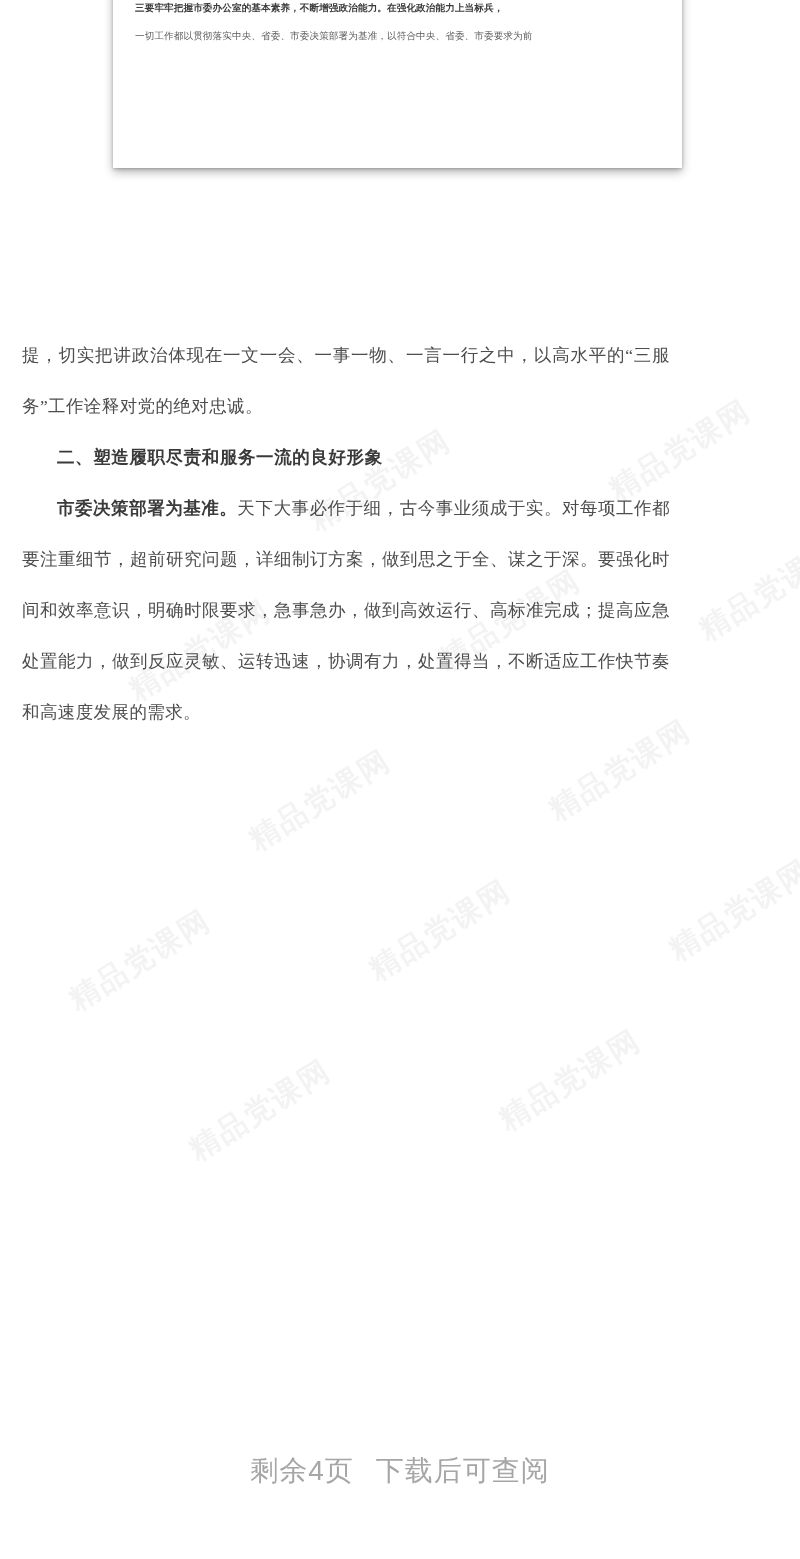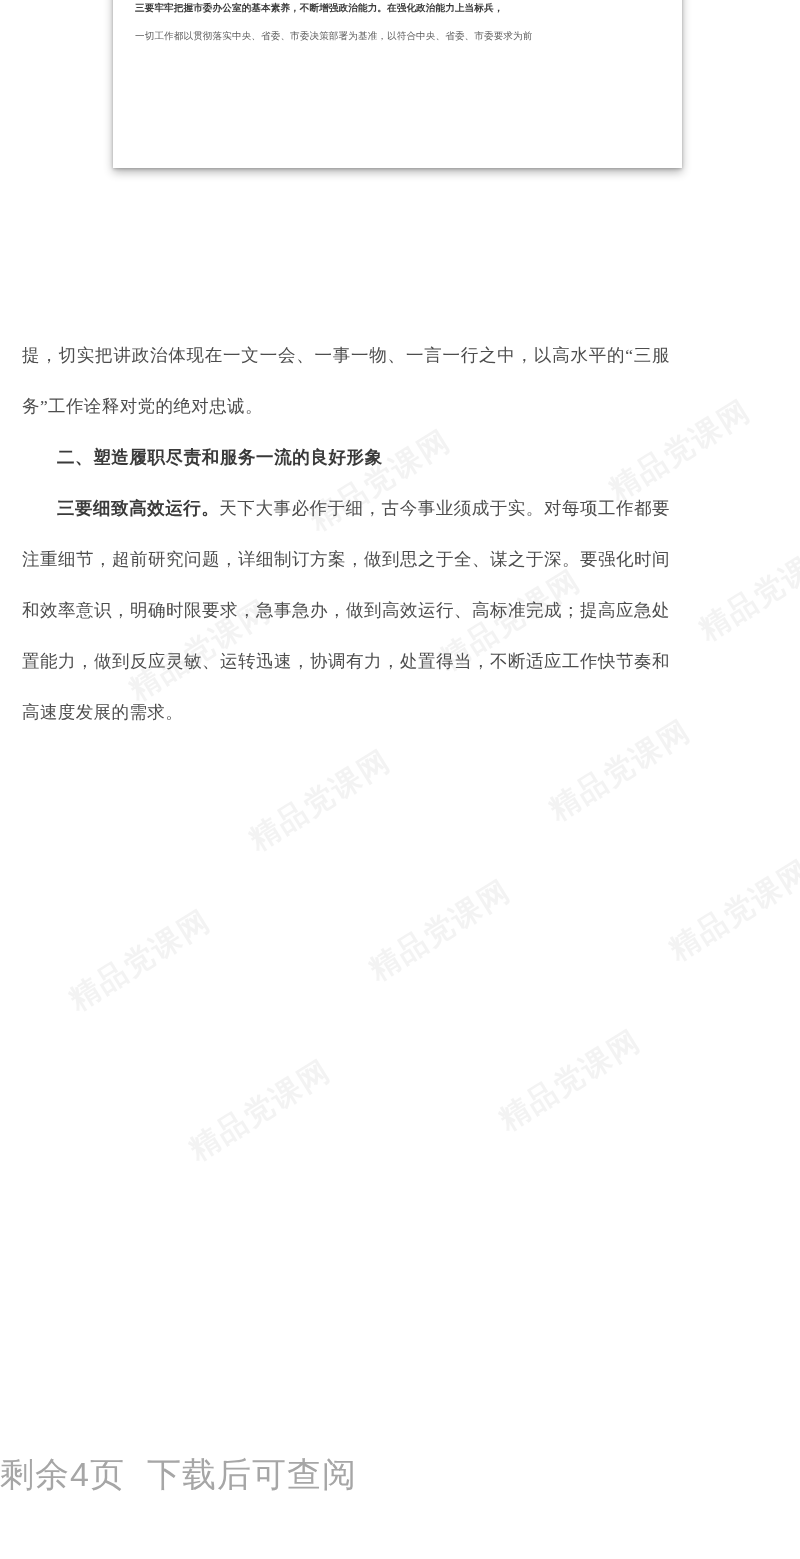--- a/index.html
+++ b/index.html
@@ -107,22 +107,23 @@
     letter-spacing: 0.6px;
     margin: 0;
   }
 
   
   #footer-notice {
     position: absolute;
     left: 0;
     top: 1452px;
     width: 800px;
+    text-align: center;
     font-family: "Liberation Sans", "DejaVu Sans", sans-serif;
-    font-size: 34px;
+    font-size: 28px;
     color: #a6a6a6;
     letter-spacing: 1px;
     z-index: 2;
   }
   #footer-notice .gap { display: inline-block; width: 22px; }
 </style>
 </head>
 <body>
 
 <div id="preview-card-region">
@@ -151,18 +152,18 @@
 
 <div id="doc-body">
 
   <p class="para"><span>提，切实把讲政治体现在一文一会、一事一物、一言一行之中，以高水平的“三服务”工作诠释对党的绝对忠诚。</span></p>
 
   <p class="heading"><span>二、塑造履职尽责和服务一流的良好形象</span></p>
 
 
 
 
-  <p class="para indent"><span class="lead">三要细致高效运行。</span><span>天下大事必作于细，古今事业须成于实。对每项工作都要注重细节，超前研究问题，详细制订方案，做到思之于全、谋之于深。要强化时间和效率意识，明确时限要求，急事急办，做到高效运行、高标准完成；提高应急处置能力，做到反应灵敏、运转迅速，协调有力，处置得当，不断适应工作快节奏和高速度发展的需求。</span></p>
+  <p class="para indent"><span class="lead">市委决策部署为基准。</span><span>天下大事必作于细，古今事业须成于实。对每项工作都要注重细节，超前研究问题，详细制订方案，做到思之于全、谋之于深。要强化时间和效率意识，明确时限要求，急事急办，做到高效运行、高标准完成；提高应急处置能力，做到反应灵敏、运转迅速，协调有力，处置得当，不断适应工作快节奏和高速度发展的需求。</span></p>
 
 
 </div>
 
 <div id="footer-notice"><span>剩余4页</span><span class="gap"></span><span>下载后可查阅</span></div>
 
 </body></html>

